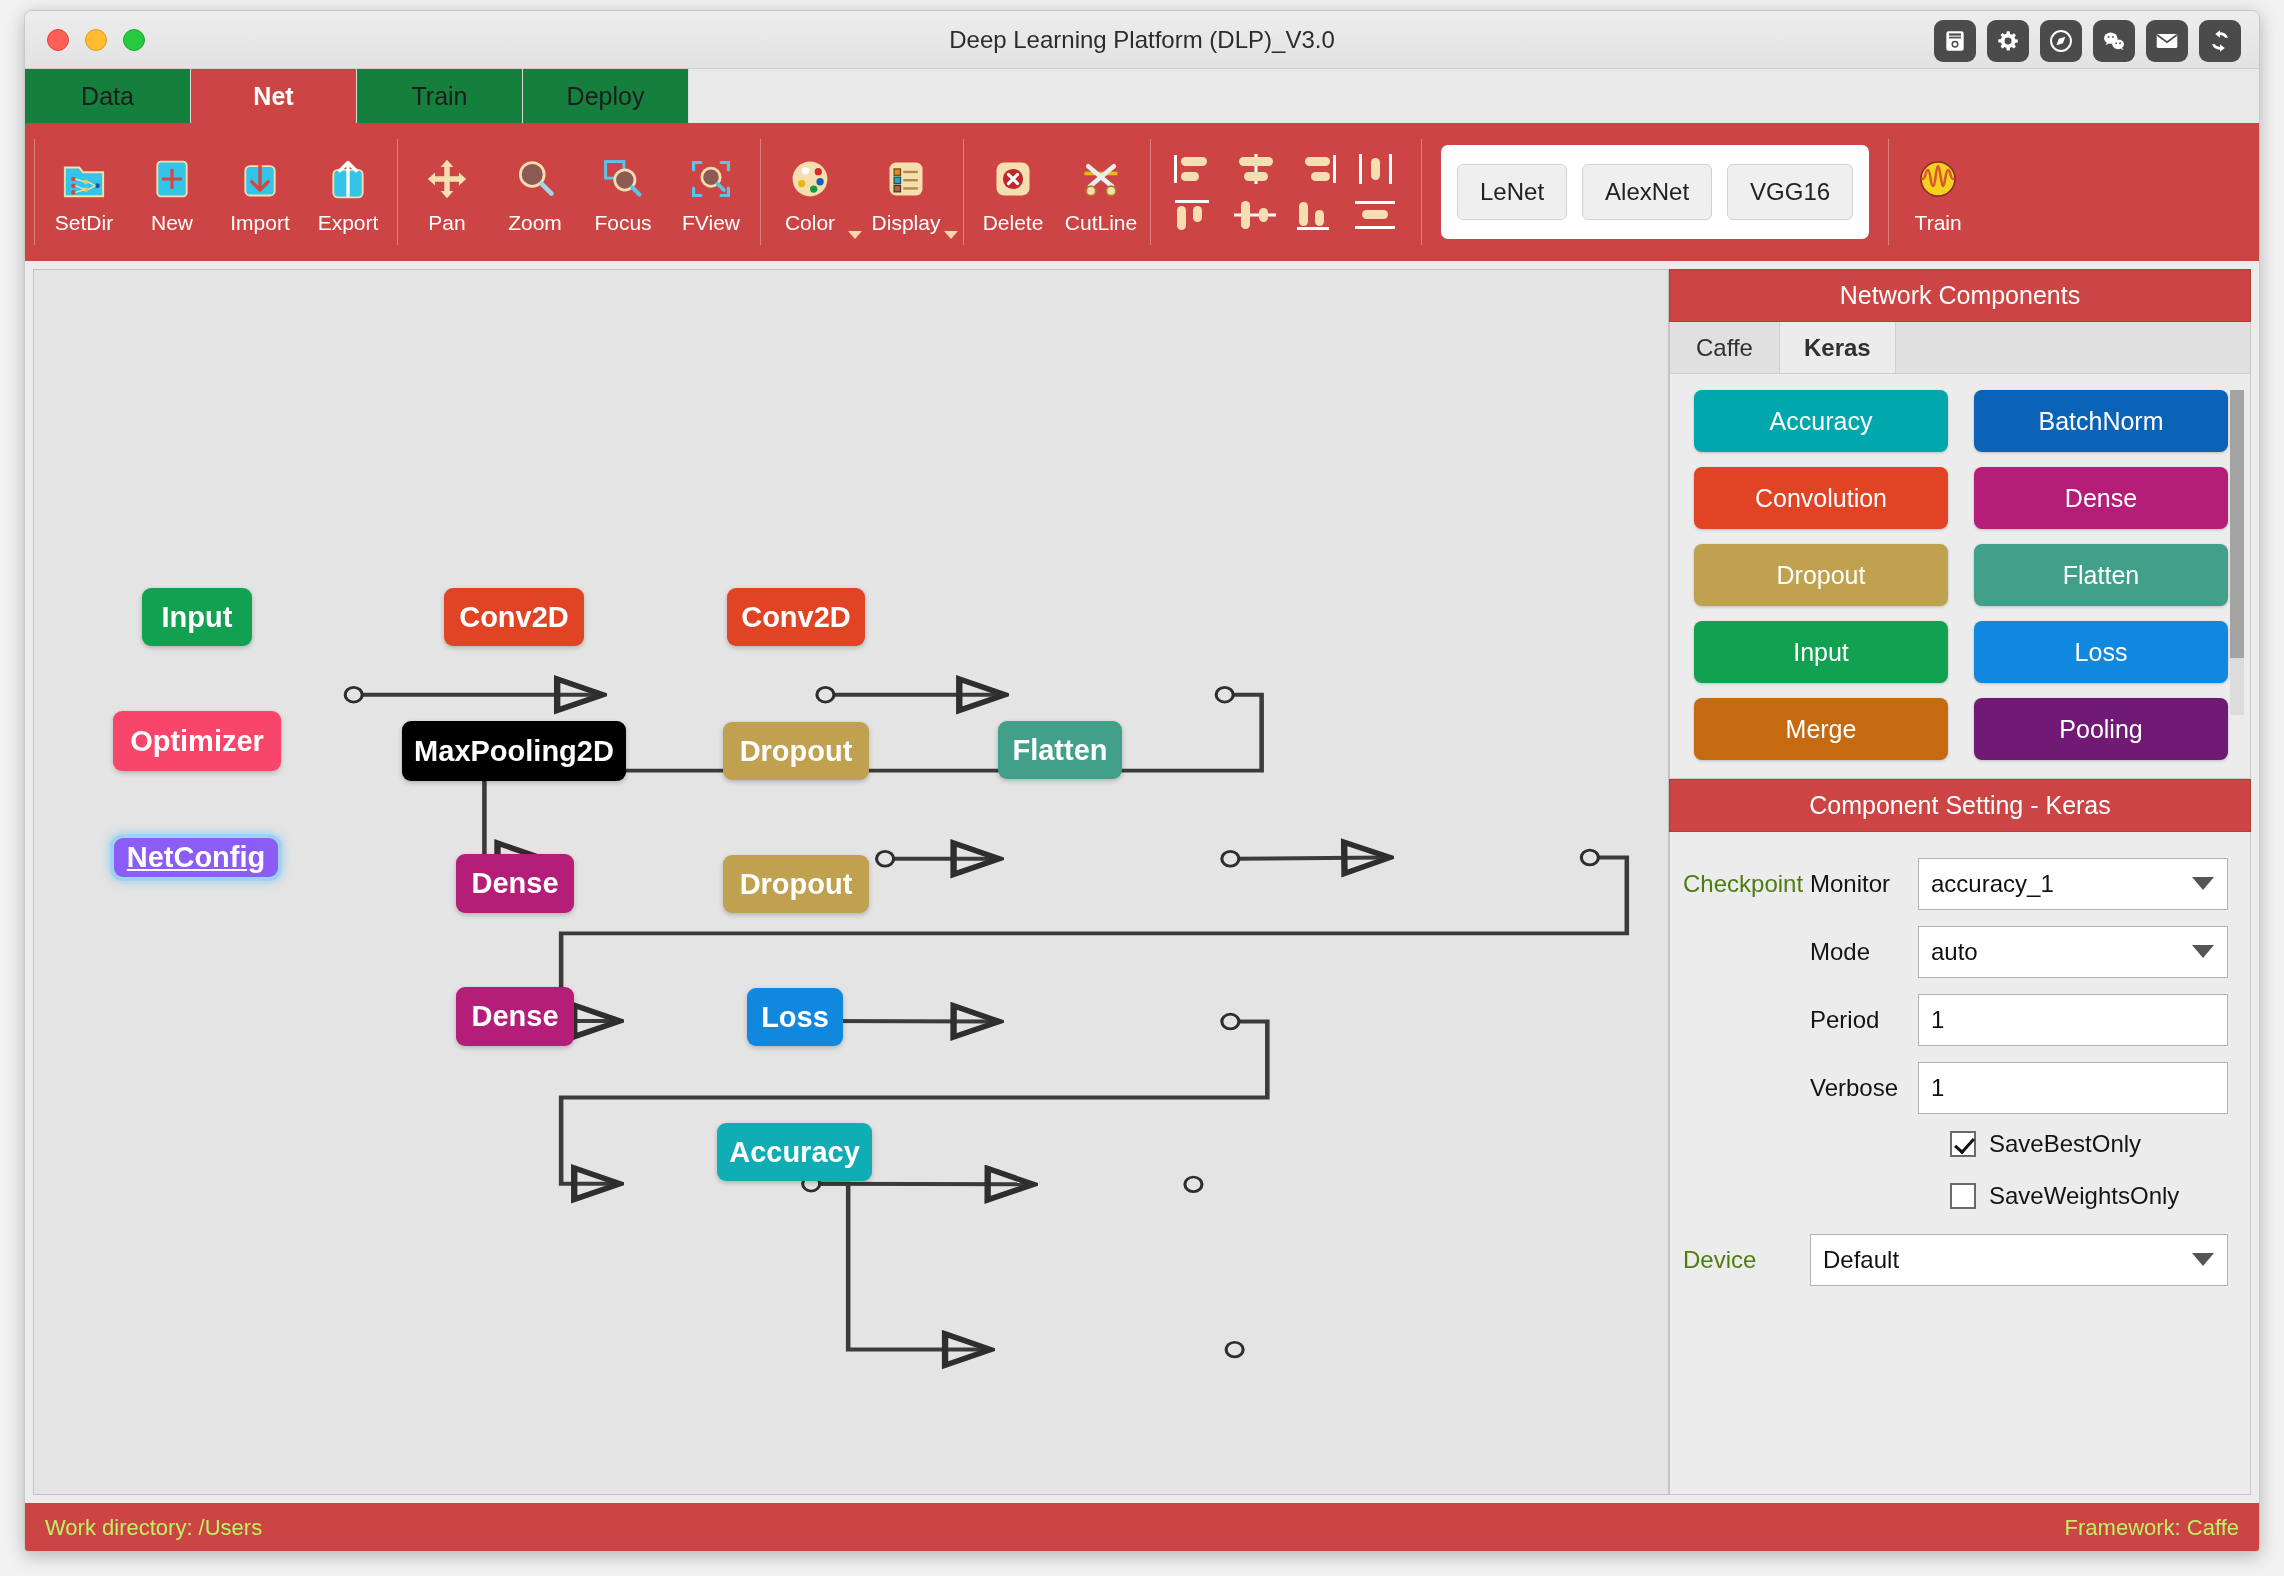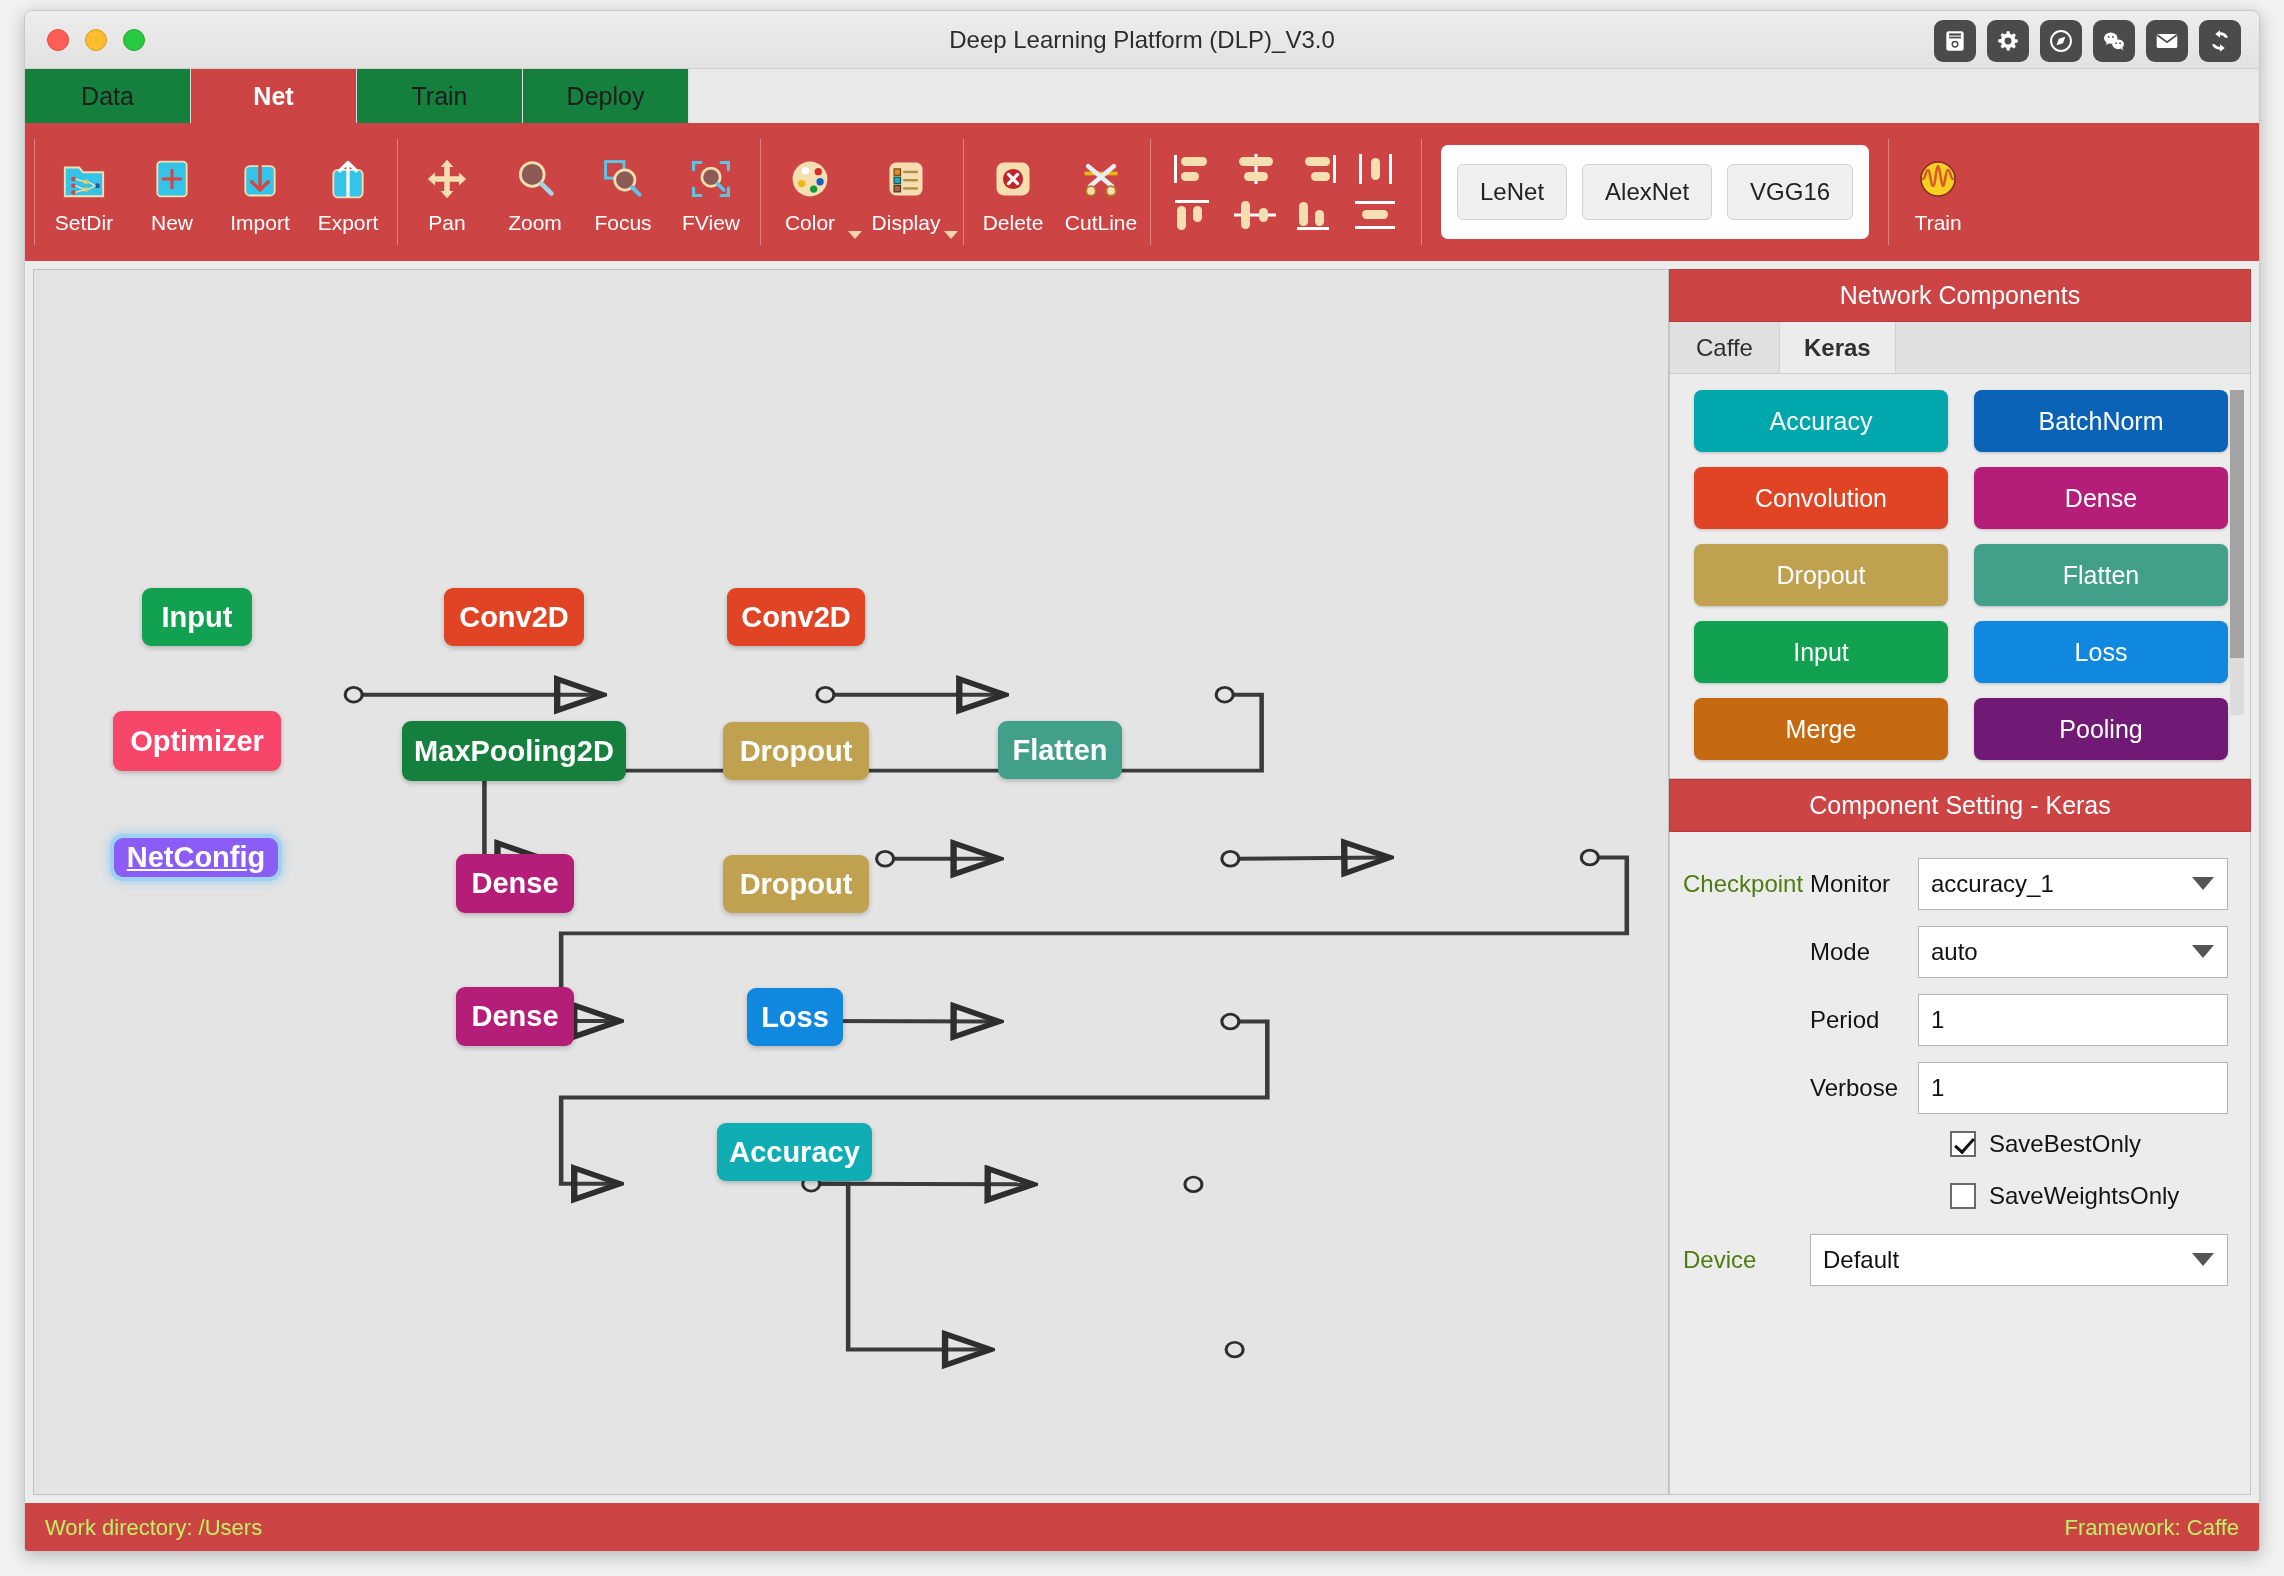--- a/index.html
+++ b/index.html
@@ -477,21 +477,21 @@
             <circle cx="547" cy="746.5" r="6" fill="#e4e4e4" stroke="#2e2e2e" stroke-width="2.2"></circle>
             <circle cx="816" cy="747" r="6" fill="#e4e4e4" stroke="#2e2e2e" stroke-width="2.2"></circle>
             <circle cx="845" cy="882" r="6" fill="#e4e4e4" stroke="#2e2e2e" stroke-width="2.2"></circle>
           </g>
       </svg>
       <div id="nodelayer">
           <div class="node" style="left: 108px; top: 318px; width: 110px; height: 58px; background: rgb(18, 161, 80);">Input</div>
           <div class="node" style="left: 410px; top: 318px; width: 140px; height: 58px; background: rgb(224, 68, 36);">Conv2D</div>
           <div class="node" style="left: 693px; top: 318px; width: 138px; height: 58px; background: rgb(224, 68, 36);">Conv2D</div>
           <div class="node" style="left: 79px; top: 441px; width: 168px; height: 60px; background: rgb(248, 70, 106);">Optimizer</div>
-          <div class="node" style="left: 368px; top: 451px; width: 224px; height: 60px; background: #15803d;">MaxPooling2D</div>
+          <div class="node" style="left: 368px; top: 451px; width: 224px; height: 60px; background: #000000;">MaxPooling2D</div>
           <div class="node" style="left: 689px; top: 452px; width: 146px; height: 58px; background: rgb(191, 161, 79);">Dropout</div>
           <div class="node" style="left: 964px; top: 451px; width: 124px; height: 58px; background: rgb(66, 160, 138);">Flatten</div>
           <div class="node sel" style="left: 80px; top: 568px; width: 164px; height: 39px; background: #8b5cf6; text-decoration: underline;">NetConfig</div>
           <div class="node" style="left: 422px; top: 584px; width: 118px; height: 59px; background: rgb(180, 30, 120);">Dense</div>
           <div class="node" style="left: 689px; top: 585px; width: 146px; height: 58px; background: rgb(191, 161, 79);">Dropout</div>
           <div class="node" style="left: 422px; top: 717px; width: 118px; height: 59px; background: rgb(180, 30, 120);">Dense</div>
           <div class="node" style="left: 713px; top: 718px; width: 96px; height: 58px; background: rgb(17, 136, 224);">Loss</div>
           <div class="node" style="left: 683px; top: 853px; width: 155px; height: 58px; background: rgb(17, 173, 181);">Accuracy</div>
         </div>
     </div>

